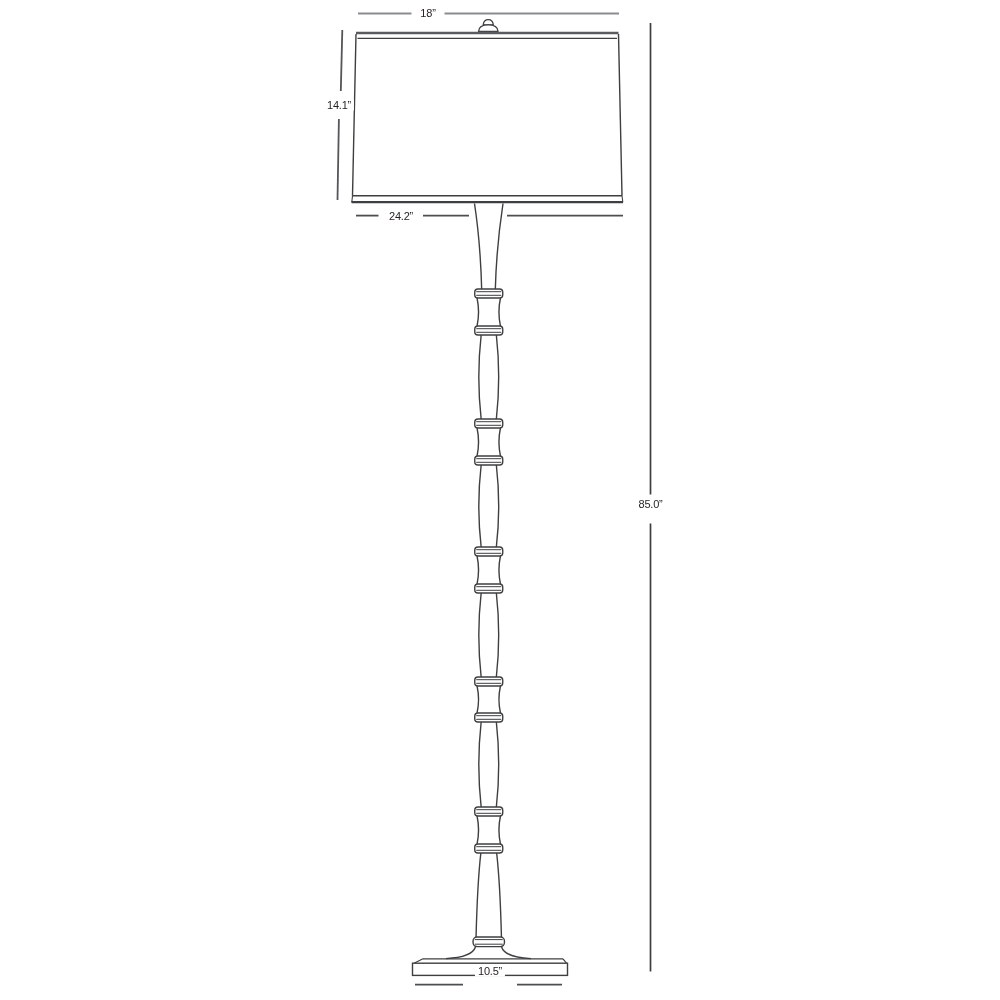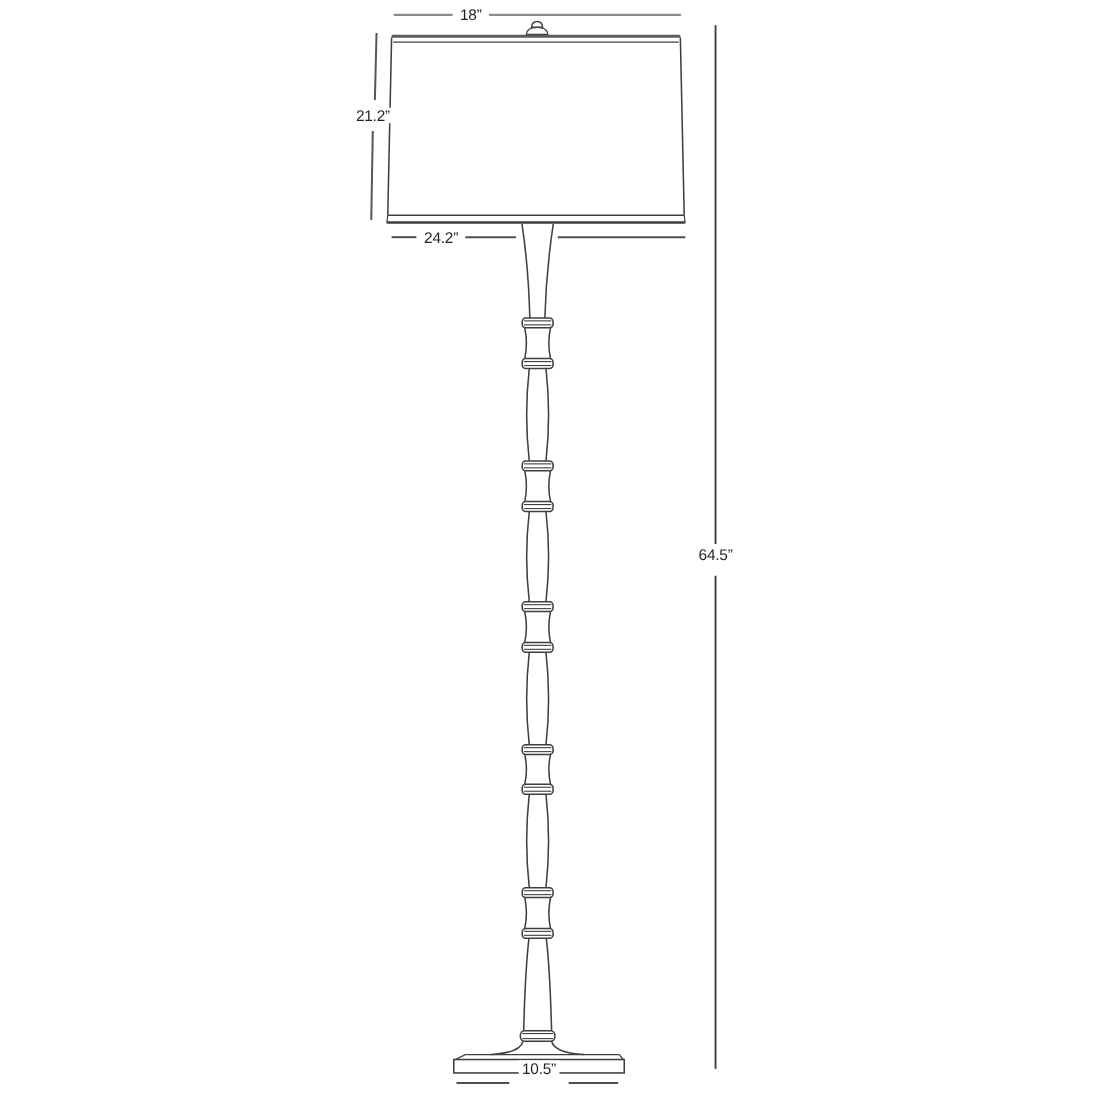--- a/index.html
+++ b/index.html
@@ -7,21 +7,21 @@
     position:relative;
     width:1000px;height:1000px;
     background:#ffffff;
     font-family:"Liberation Sans",sans-serif;
     overflow:hidden;
   }
   .stage svg{position:absolute;left:0;top:0;}
   .dim-label{
     position:absolute;
     transform:translate(-50%,-50%);
-    font-size:14px;
+    font-size:11px;
     line-height:1;
     color:#231f20;
     background:#ffffff;
     padding:0 3px;
     white-space:nowrap;
     letter-spacing:-0.2px;
   }
 </style>
 </head>
 <body>
@@ -138,20 +138,20 @@
       <path d="M501.5,946.8 C503.5,953.5 514,957.8 531,958.6"></path>
       <line x1="423" y1="958.8" x2="563" y2="958.8" stroke-width="1.2"></line>
       <line x1="423" y1="958.8" x2="414" y2="963.2" stroke-width="1.2"></line>
       <line x1="563" y1="958.8" x2="566.5" y2="963.2" stroke-width="1.2"></line>
       <rect x="412.5" y="963.2" width="155" height="12.2" fill="#ffffff"></rect>
     </g>
   </svg>
 
   <div class="dim-label" style="left:428px;  top:13px;">18”</div>
 
-  <div class="dim-label" style="left:339px;  top:105px;">21.2”</div>
+  <div class="dim-label" style="left:339px;  top:105px;">14.1”</div>
 
   <div class="dim-label" style="left:401px;  top:215.5px;">24.2”</div>
 
-  <div class="dim-label" style="left:650.5px;top:504px;">64.5”</div>
+  <div class="dim-label" style="left:650.5px;top:504px;">85.0”</div>
 
   <div class="dim-label" style="left:490px;  top:971px;">10.5”</div>
 </div>
 
 </body></html>

